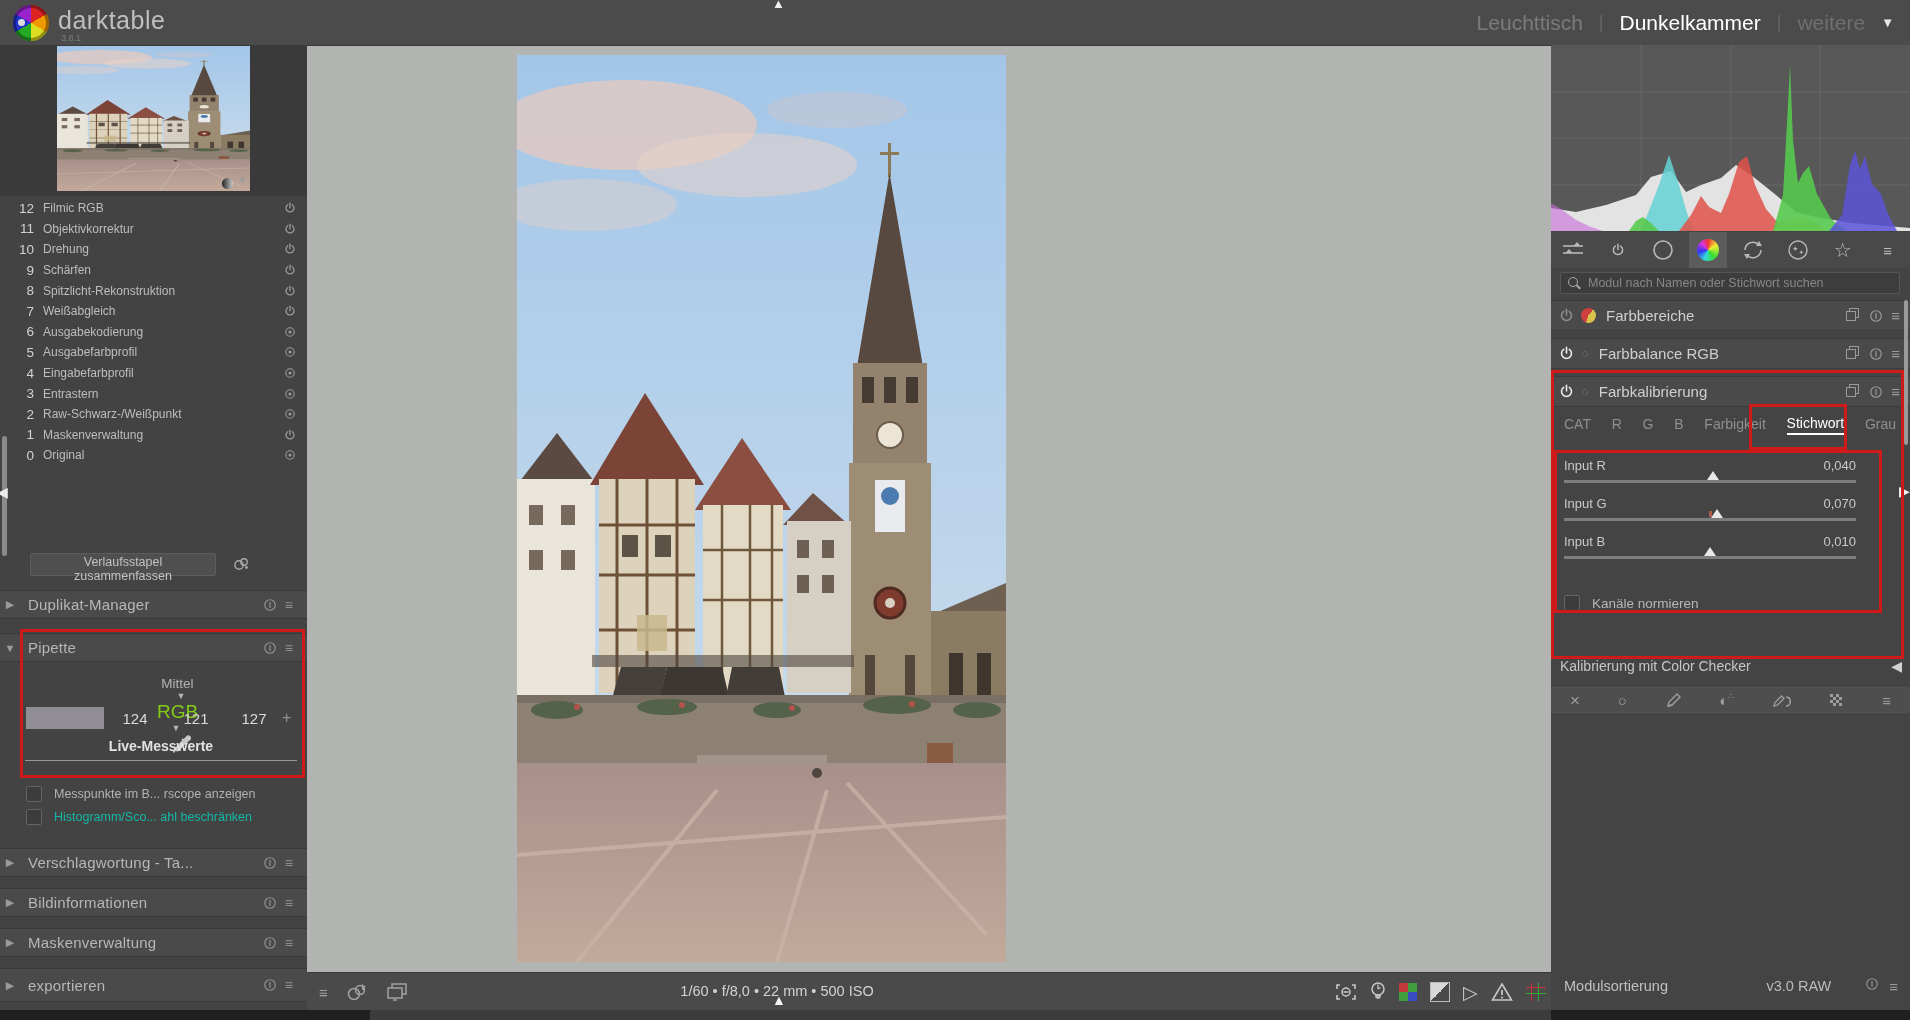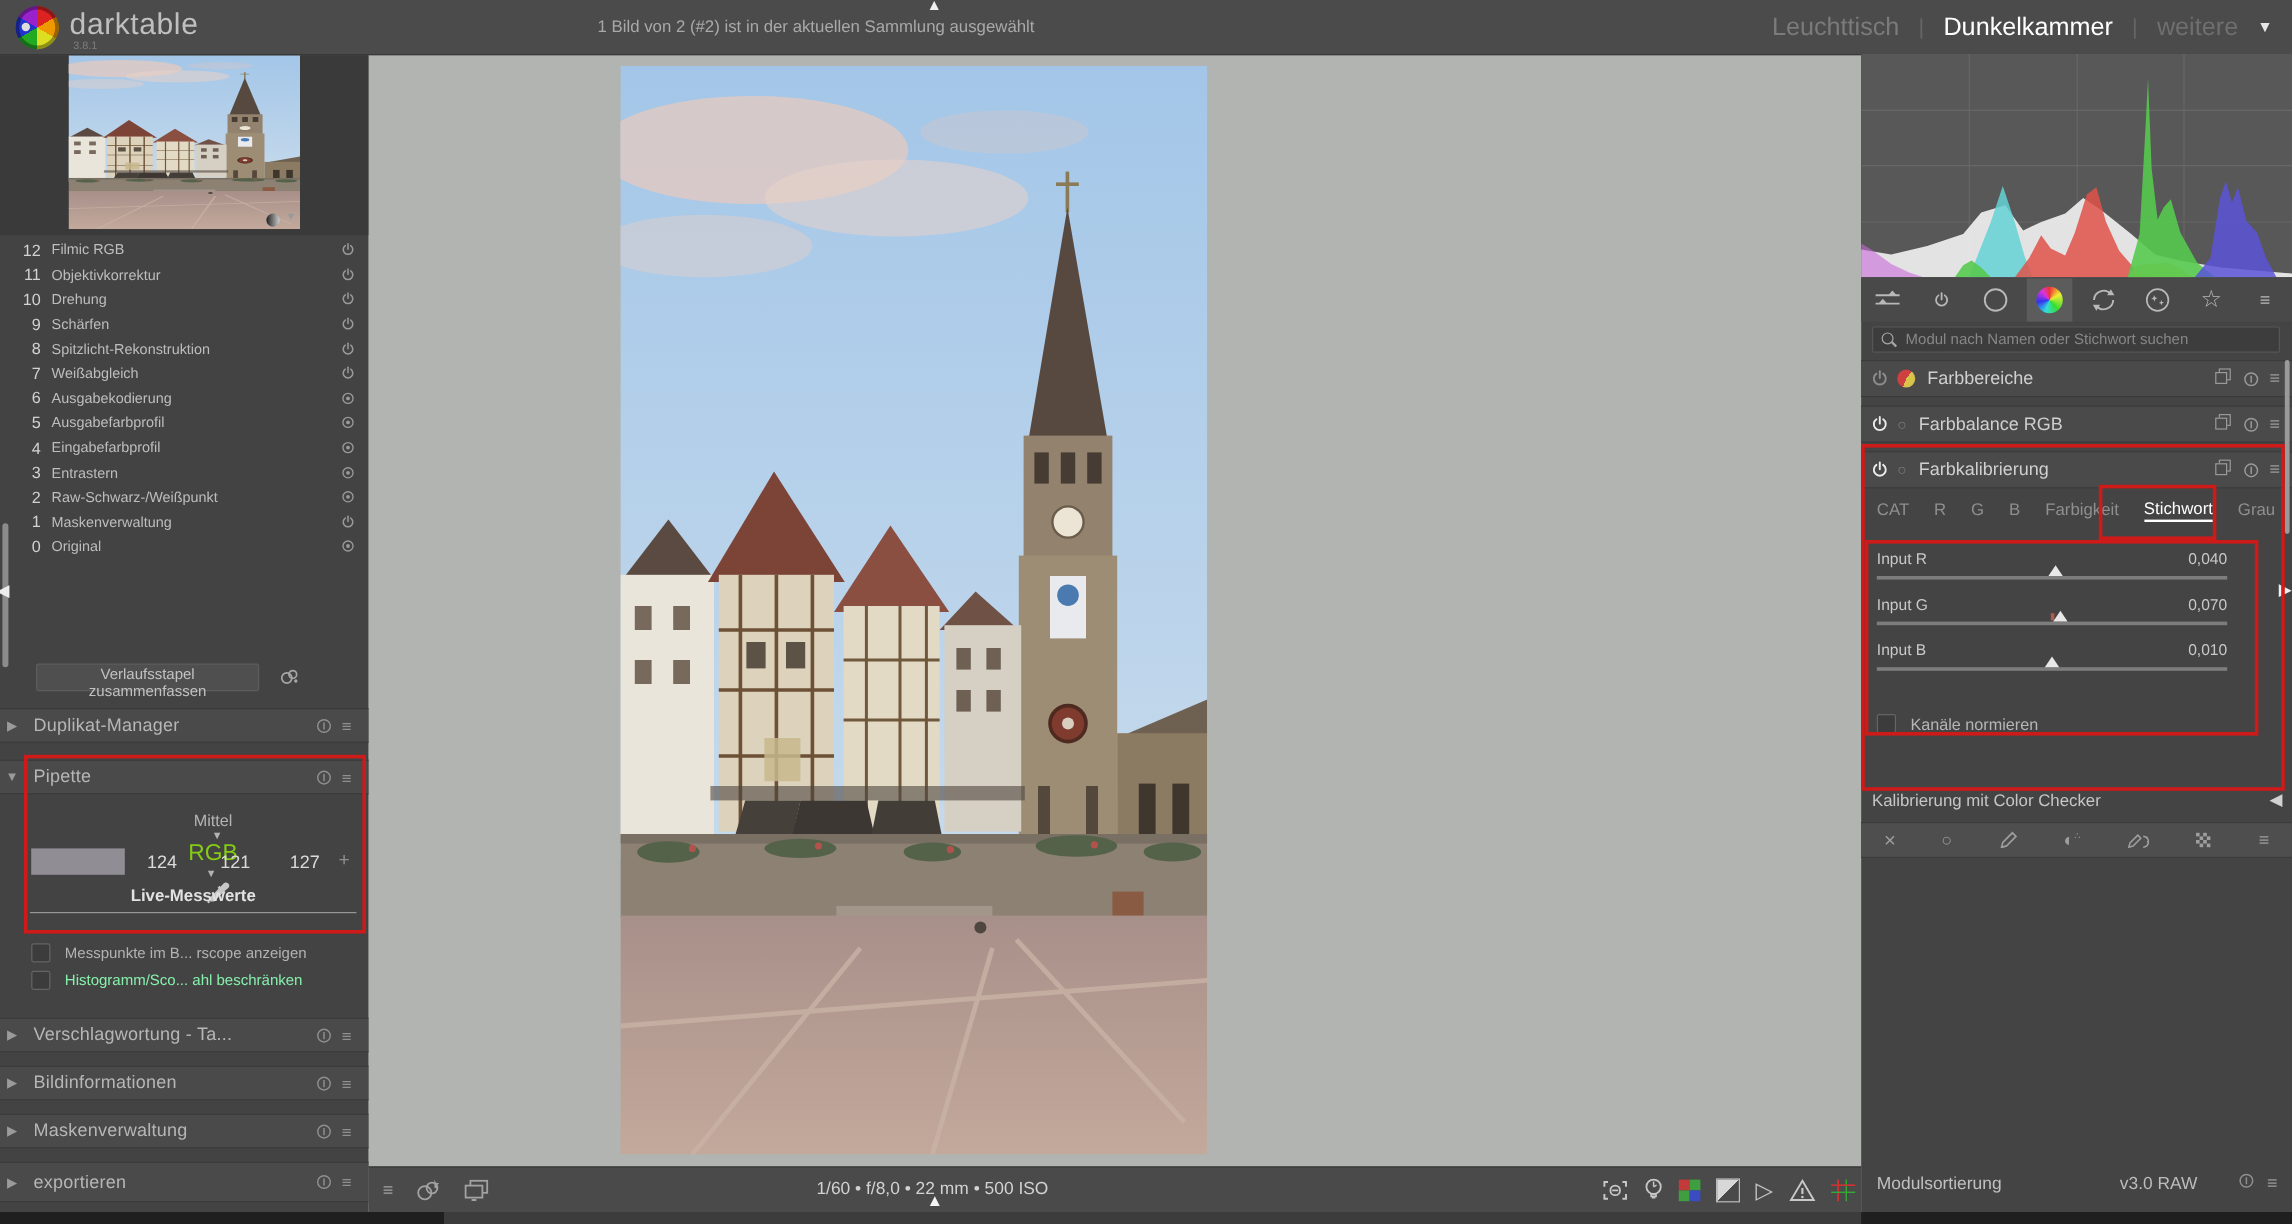--- a/index.html
+++ b/index.html
@@ -154,21 +154,20 @@
     </defs>
   </svg>
 
   <div class="abs" style="left:0;top:0;width:1910px;height:45px;background:#4b4b4b;border-bottom:1px solid #393939;">
     <div class="abs" style="left:13px;top:5px;width:36px;height:36px;border-radius:50%;
                 background:conic-gradient(#d22 0 60deg,#e90 60deg 120deg,#dd2 120deg 180deg,#2a2 180deg 240deg,#23c 240deg 300deg,#92c 300deg 360deg);
                 box-shadow:inset 0 0 0 3px rgba(0,0,0,.35);"></div>
     <div class="abs" style="left:18px;top:19px;width:7px;height:7px;border-radius:50%;background:#ddd;"></div>
     <div class="abs" style="left:58px;top:6px;font-size:25px;color:#bfbfbf;letter-spacing:.5px;">darktable</div>
     <div class="abs" style="left:61px;top:33px;font-size:9px;color:#7d7d7d;">3.8.1</div>
-    <div class="abs" style="left:300px;top:14px;width:760px;text-align:center;font-size:14px;color:#a9a9a9;">1 Bild von 2 (#2) ist in der aktuellen Sammlung ausgewählt</div>
     <div class="abs row" style="right:16px;top:0;height:45px;gap:16px;">
       <span style="font-size:21px;color:#7b7b7b;">Leuchttisch</span>
       <span style="color:#666;font-size:18px;">|</span>
       <span style="font-size:21px;color:#ffffff;">Dunkelkammer</span>
       <span style="color:#666;font-size:18px;">|</span>
       <span style="font-size:21px;color:#6f6f6f;">weitere</span>
       <span style="color:#e8e8e8;font-size:13px;">▼</span>
     </div>
     <div class="abs" style="left:772px;top:-4px;color:#f0f0f0;font-size:13px;">▲</div>
   </div>
@@ -387,21 +386,21 @@
     </div>
     <div class="abs" style="left:25px;top:692px;width:272px;text-align:center;font-size:14px;font-weight:bold;color:#e2e2e2;">Live-Messwerte</div>
     <div class="abs" style="left:25px;top:714px;width:272px;height:1px;background:#979797;"></div>
 
     <div class="abs row" style="left:26px;top:740px;gap:12px;">
       <span class="chk"></span>
       <span style="font-size:12.5px;color:#b2b2b2;white-space:nowrap;">Messpunkte im B... rscope anzeigen</span>
     </div>
     <div class="abs row" style="left:26px;top:763px;gap:12px;">
       <span class="chk"></span>
-      <span style="font-size:12.5px;color:#86efac;white-space:nowrap;">Histogramm/Sco... ahl beschränken</span>
+      <span style="font-size:12.5px;color:#14b8a6;white-space:nowrap;">Histogramm/Sco... ahl beschränken</span>
     </div>
 
     <div class="hdr abs" style="left:0;top:802px;width:307px;height:27px;">
       <span class="tri">▶</span>
       <span class="lbl" style="margin-left:8px;">Verschlagwortung - Ta...</span>
       <span class="hicon reset-slot">
           <svg width="14" height="14" viewBox="0 0 16 16">
             <circle cx="8" cy="8" r="6" stroke="#8f8f8f" fill="none" stroke-width="1.4"></circle>
             <path d="M8 4.6v6.8" stroke="#8f8f8f" stroke-width="1.4"></path>
           </svg>

